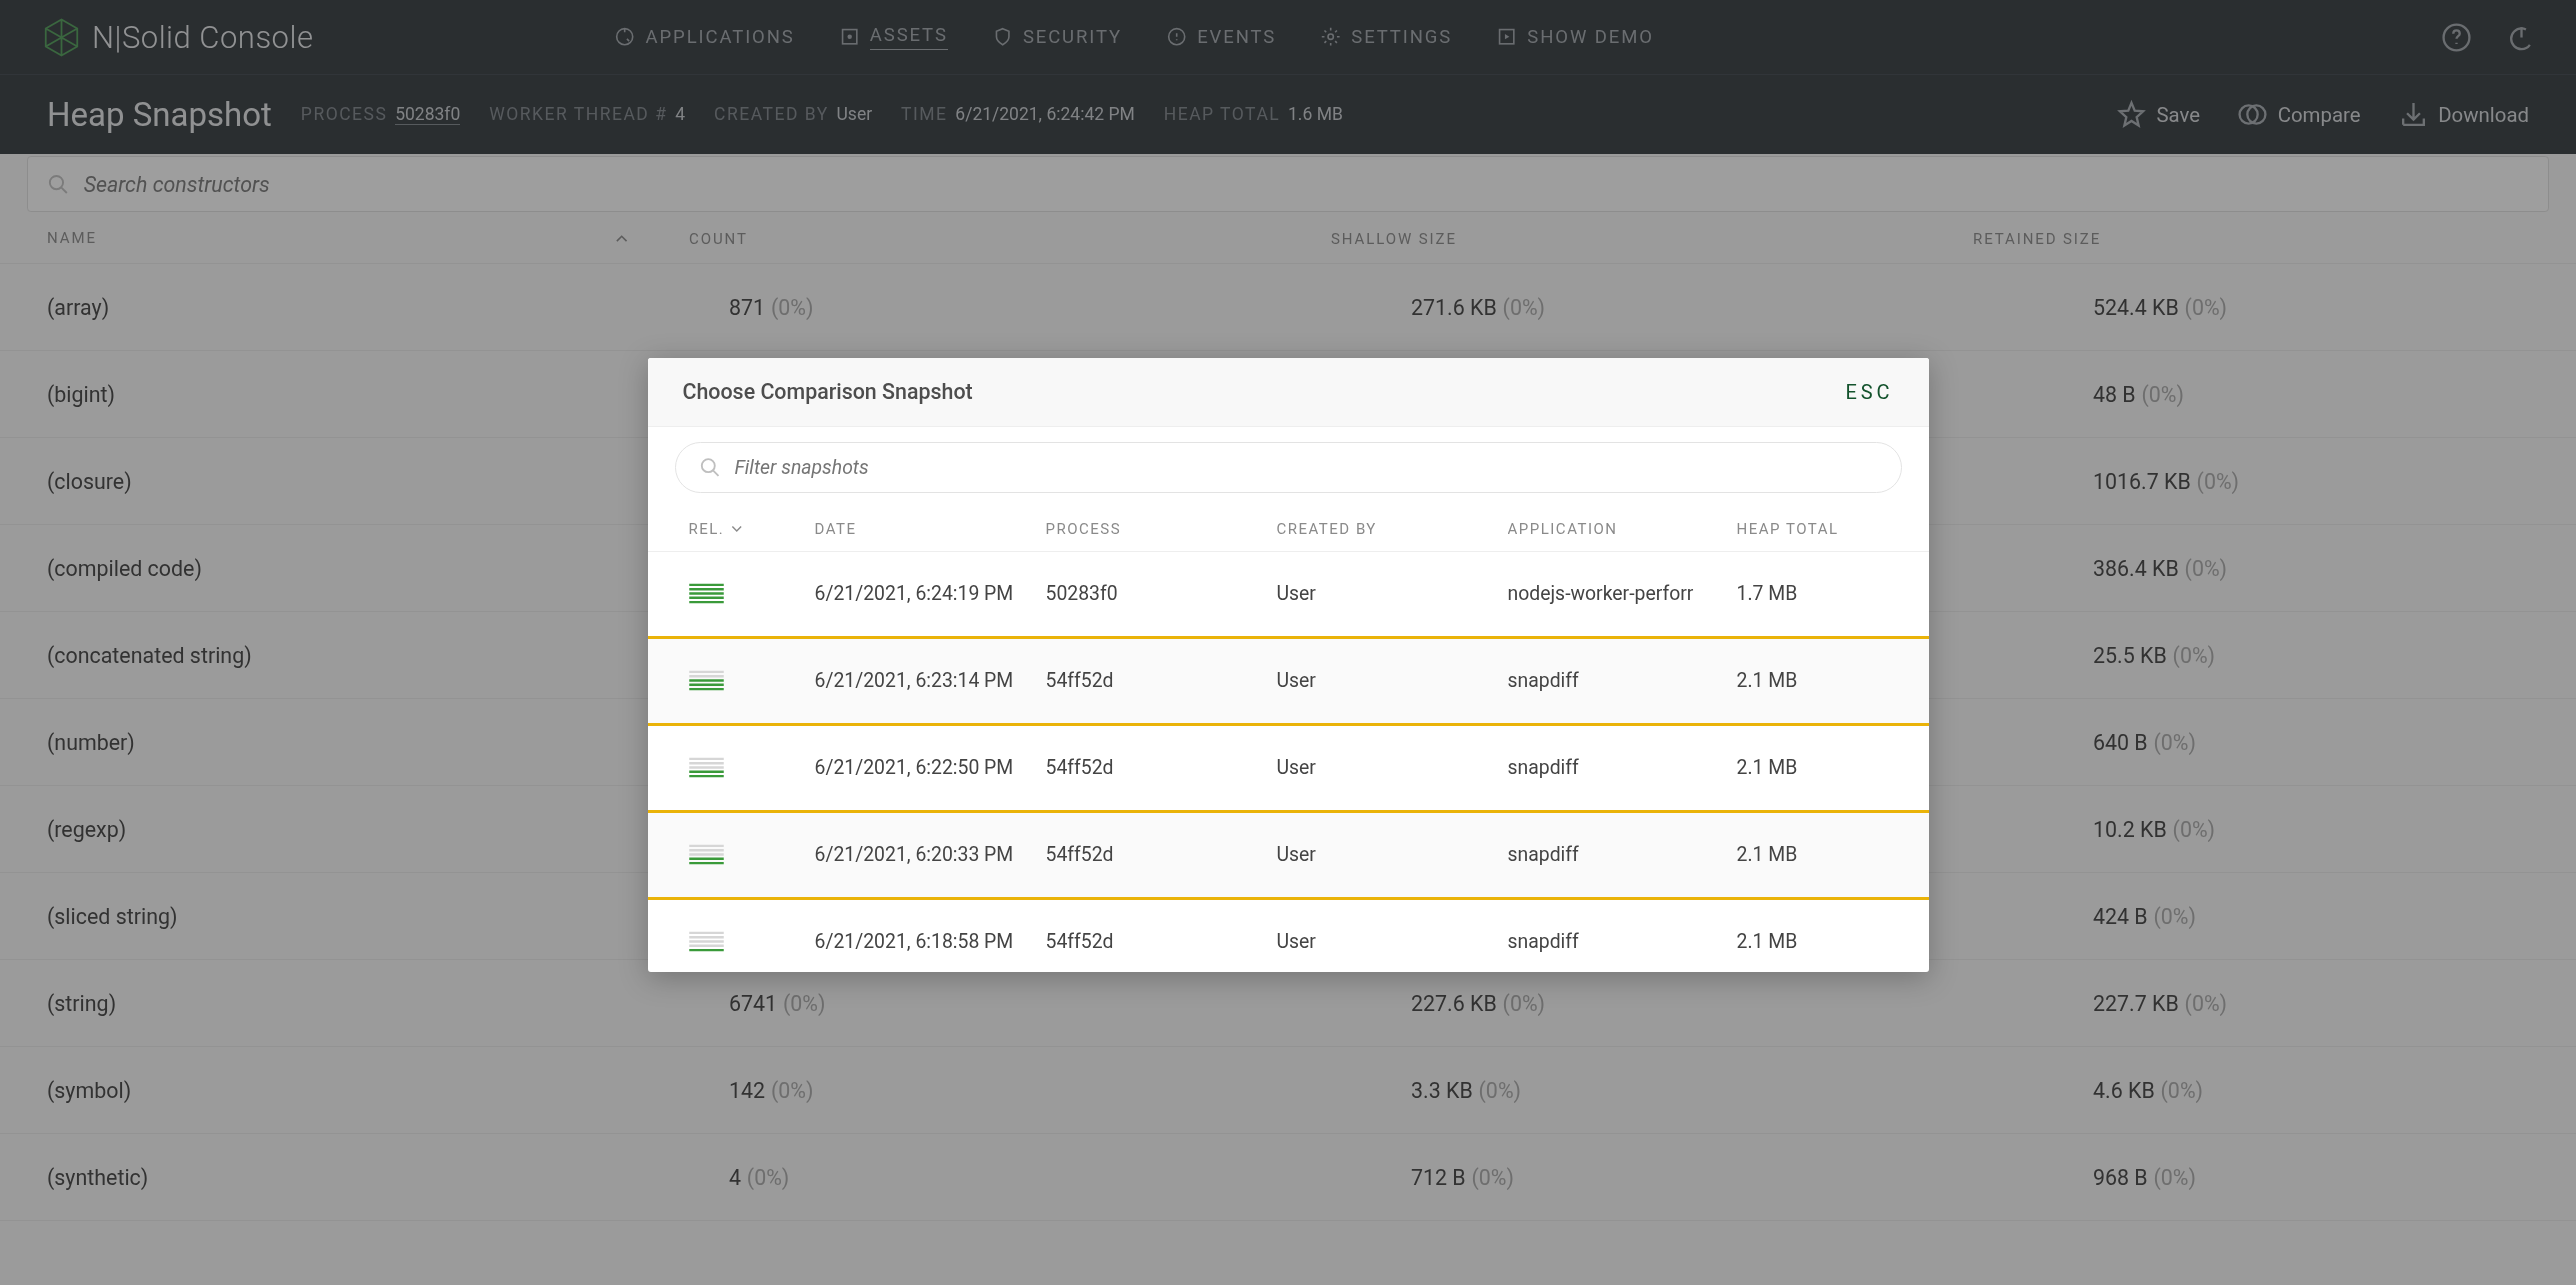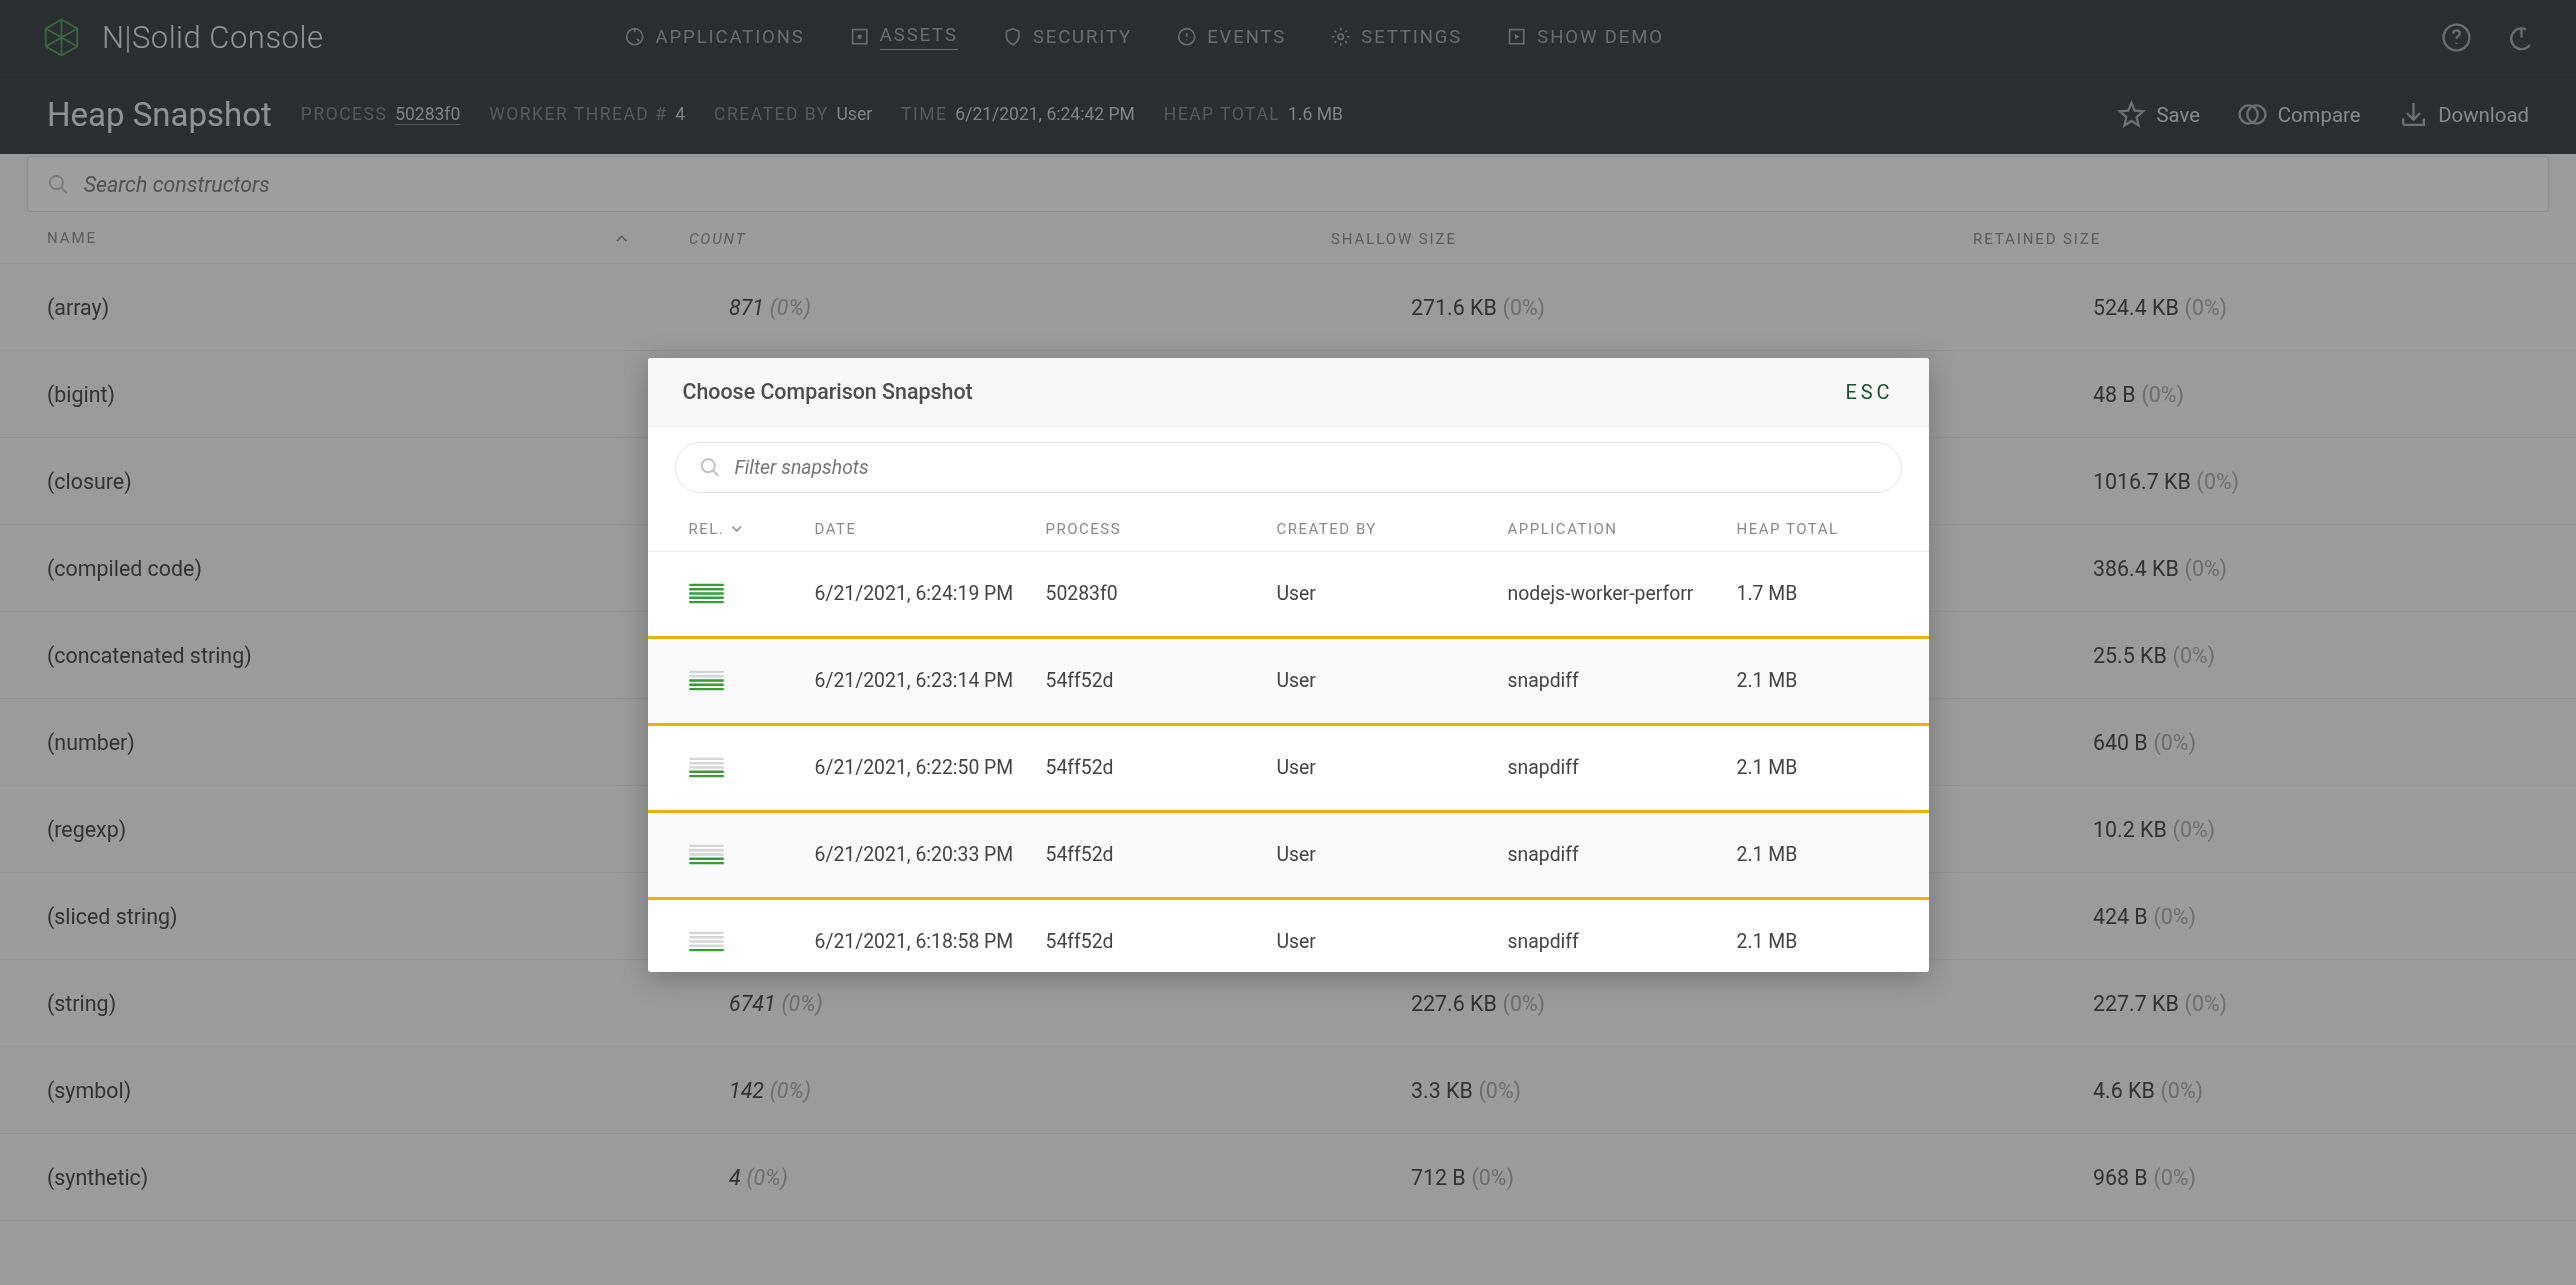--- a/index.html
+++ b/index.html
@@ -1,19 +1,19 @@
 <!DOCTYPE html>
 <html><head>
   <meta charset="utf-8">
   <style>
     * { margin: 0; padding: 0; box-sizing: border-box; font-family: -apple-system, BlinkMacSystemFont, "Segoe UI", Roboto, sans-serif; }
     body { background: #f9f9f9; color: #444; overflow: hidden; width: 2576px; height: 1285px; transform-origin: top left; position: relative; }
     
     .topbar { background: #2c3338; height: 74px; display: flex; align-items: center; padding: 0 39px; color: #c5cbd0; }
-    .logo-wrap { display: flex; align-items: center; gap: 18px; }
+    .logo-wrap { display: flex; align-items: center; gap: 8px; }
     .logo-cube { width: 45px; height: 45px; }
     .logo-text { font-size: 31px; font-weight: 300; color: #e8eaec; letter-spacing: 0.5px; }
     .nav { display: flex; gap: 44px; margin-left: 301px; }
     .nav-item { display: flex; align-items: center; gap: 9.7px; font-size: 18.5px; letter-spacing: 1.9px; color: #a0a6ab; cursor: pointer; }
     .nav-item.active span.nav-label { border-bottom: 1.9px solid #a0a6ab; padding-bottom: 3.9px; }
     .nav-icon { width: 21.4px; height: 21.4px; }
     .topbar-right { margin-left: auto; display: flex; gap: 34px; }
     .help-icon, .power-icon { width: 31px; height: 31px; color: #a0a6ab; cursor: pointer; }
     
     .subbar { background: #2c3338; height: 80px; display: flex; align-items: center; padding: 0 47px; border-top: 1px solid #3a4147; color: #c5cbd0; }
@@ -26,21 +26,21 @@
     .actions { margin-left: auto; display: flex; gap: 37px; }
     .action-btn { display: flex; align-items: center; gap: 9.7px; color: #d5d8db; cursor: pointer; font-size: 20.4px; }
     .action-icon { width: 31px; height: 31px; stroke: #a6acb1; fill: none; stroke-width: 1.8; }
     
     .search-bar { background: #fff; border: 1px solid #e0e0e0; margin: 2px 27px; height: 56px; border-radius: 3.9px; display: flex; align-items: center; padding: 0 19.4px; }
     .search-bar input { border: none; outline: none; font-size: 21.4px; font-style: italic; color: #999; width: 100%; background: transparent; }
     .search-icon { width: 23px; height: 23px; margin-right: 13.6px; stroke: #bfbfbf; fill: none; stroke-width: 2; }
     
     .table-head { display: flex; padding: 0 47px; height: 49px; align-items: center; font-size: 15px; letter-spacing: 1.9px; color: #888; }
     .col-name { width: 642px; display: flex; align-items: center; }
-    .col-count { width: 642px; font-style: italic; }
+    .col-count { width: 642px; }
     .col-shallow { width: 642px; }
     .col-retained { flex: 1; }
     .sort-arrow { margin-left: auto; margin-right: 58px; }
     
     .table-body { }
     .row { display: flex; padding: 0 47px; height: 87px; align-items: center; border-top: 1px solid #ececec; font-size: 21.4px; color: #444; gap: 40px; }
     .cell-val { color: #3b3b3b; }
     .cell-pct { color: #a8a8a8; margin-left: 5.8px; }
     
     .overlay { position: absolute; inset: 0; background: rgba(40,40,40,0.45); display: flex; justify-content: center; }

